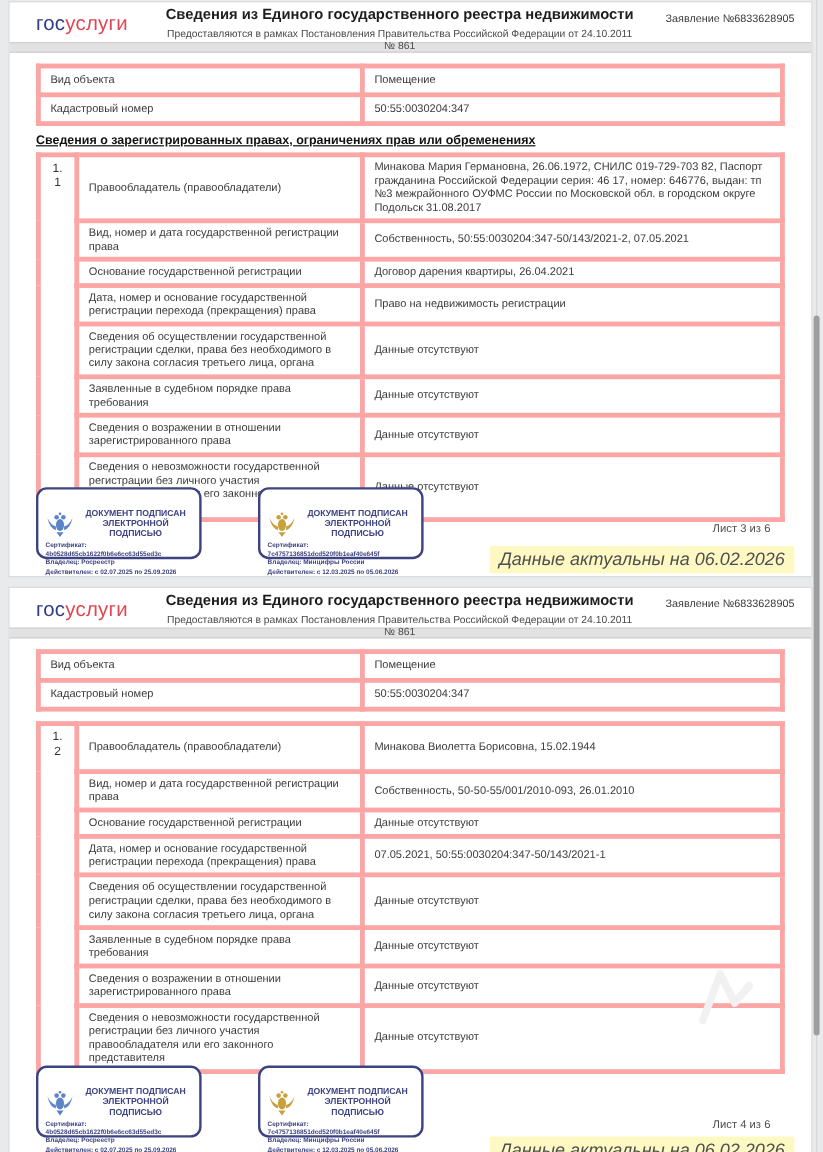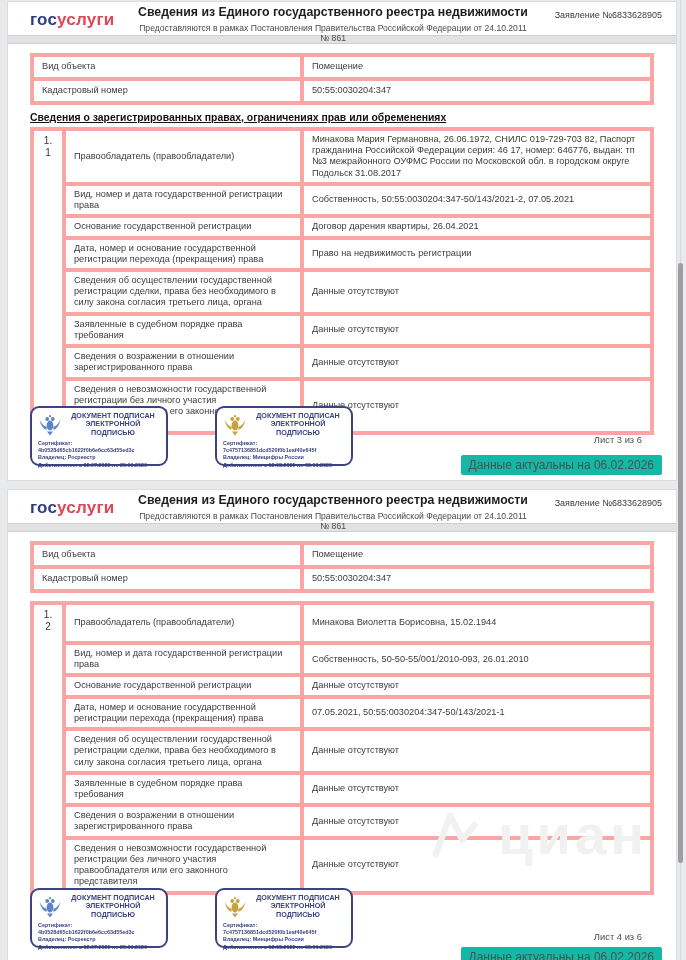--- a/index.html
+++ b/index.html
@@ -11,21 +11,21 @@
   }
   .page{
     position:absolute;left:8px;width:668px;background:#ffffff;
     box-shadow:0 0 0 1px #dcdcdc;
   }
   .page1{top:2px;height:478px;}
   .page2{top:490px;height:470px;}
 
   
   .hdr{position:relative;height:33px;}
-  .logo{position:absolute;left:22px;top:8px;font-size:17px;font-weight:bold;letter-spacing:.2px;}
+  .logo{position:absolute;left:22px;top:8px;font-size:17px;font-weight:normal;letter-spacing:.2px;}
   .logo .gos{color:#2d3c84;}
   .logo .usl{color:#e14653;}
   .hdr-center{position:absolute;left:130px;width:390px;top:4px;text-align:center;}
   .doc-title{font-size:12.3px;font-weight:bold;color:#1d1d1d;line-height:1.1;}
   .doc-sub{font-size:8.6px;color:#4a4a4a;margin-top:3px;}
   .appno{position:absolute;right:14px;top:8px;font-size:9px;color:#3b3b3b;}
   .band{height:7px;background:#e2e2e2;border-top:1px solid #cfcfcf;border-bottom:1px solid #cfcfcf;}
 
   .content{padding:0 22px;position:relative;}
 
@@ -35,32 +35,32 @@
   .info-table td{height:14px;}
   .section-title{font-size:10.4px;font-weight:bold;color:#111;margin:7px 0 4px 0;text-decoration:underline;}
   .rights-table .num{vertical-align:top;text-align:center;font-size:10px;padding-top:4px;color:#333;}
   .mt{margin-top:8px;}
 
   
   .stamps{position:absolute;left:22px;display:flex;gap:47px;}
   .p1s{top:404px;} .p2s{top:398px;}
   .stamp{
     width:138px;height:60px;border:2px solid #3d4380;border-radius:9px;
-    background:#fff;padding:4px 6px;box-sizing:border-box;
+    background:#fff;padding:16px 6px;box-sizing:border-box;
   }
   .stamp-top{display:flex;align-items:center;}
   .eagle{width:24px;height:24px;flex:0 0 24px;margin-right:4px;}
   .eagle-blue{color:#5b84c8;}
   .eagle-gold{color:#c9a13b;}
   .stamp-title{flex:1;text-align:center;font-size:7.2px;font-weight:bold;color:#3d4380;line-height:1.18;}
   .stamp-meta{margin-top:3px;font-size:5.4px;color:#3d4380;font-weight:bold;line-height:1.3;}
 
   .sheet{position:absolute;right:34px;font-size:9.4px;color:#4f4f4f;}
   .p1sheet{top:432px;} .p2sheet{top:441px;margin-left:16px;}
-  .actual{position:absolute;right:14px;font-size:12px;color:#4f4f4f;background:#14b8a6;padding:3px 8px;border-radius:2px;}
+  .actual{position:absolute;right:14px;font-size:15px;color:#4f4f4f;background:#fef9c3;padding:3px 8px;border-radius:2px;font-style:italic;}
   .p1act{top:453px;} .p2act{top:457px;}
 
   
   .wm{position:absolute;right:28px;top:312px;display:flex;align-items:center;
       color:#f1f1f2;font-weight:bold;font-size:56px;letter-spacing:4px;user-select:none;}
   .wm-icon{width:58px;height:58px;margin-right:14px;color:#f1f1f2;}
 
   
   .sb-track{position:absolute;right:5px;top:0;width:1px;height:960px;background:#d8d8d8;}
   .sb-thumb{position:absolute;right:3px;top:263px;width:5px;height:600px;background:#9e9ea2;border-radius:3px;}
@@ -266,21 +266,20 @@
             <td>Данные отсутствуют</td>
           </tr>
     </tbody>
       </table>
   </div>
 
   <div class="wm">
     <svg class="wm-icon" viewBox="0 0 24 24" fill="none" stroke="currentColor" stroke-width="2.6" stroke-linecap="round" stroke-linejoin="round">
       <path d="M4 20 L10 4 L15 14 L20 8"></path>
     </svg>
-    <span>циан</span>
   </div>
 
   <div class="stamps p2s">
     <div class="stamp">
       <div class="stamp-top">
         <svg class="eagle eagle-blue" viewBox="0 0 24 24" fill="currentColor">
           <circle cx="12" cy="3.2" r="1.1"></circle>
             <circle cx="9.2" cy="6" r="1.9"></circle>
             <circle cx="14.8" cy="6" r="1.9"></circle>
           <ellipse cx="12" cy="12.5" rx="3.4" ry="5"></ellipse>

